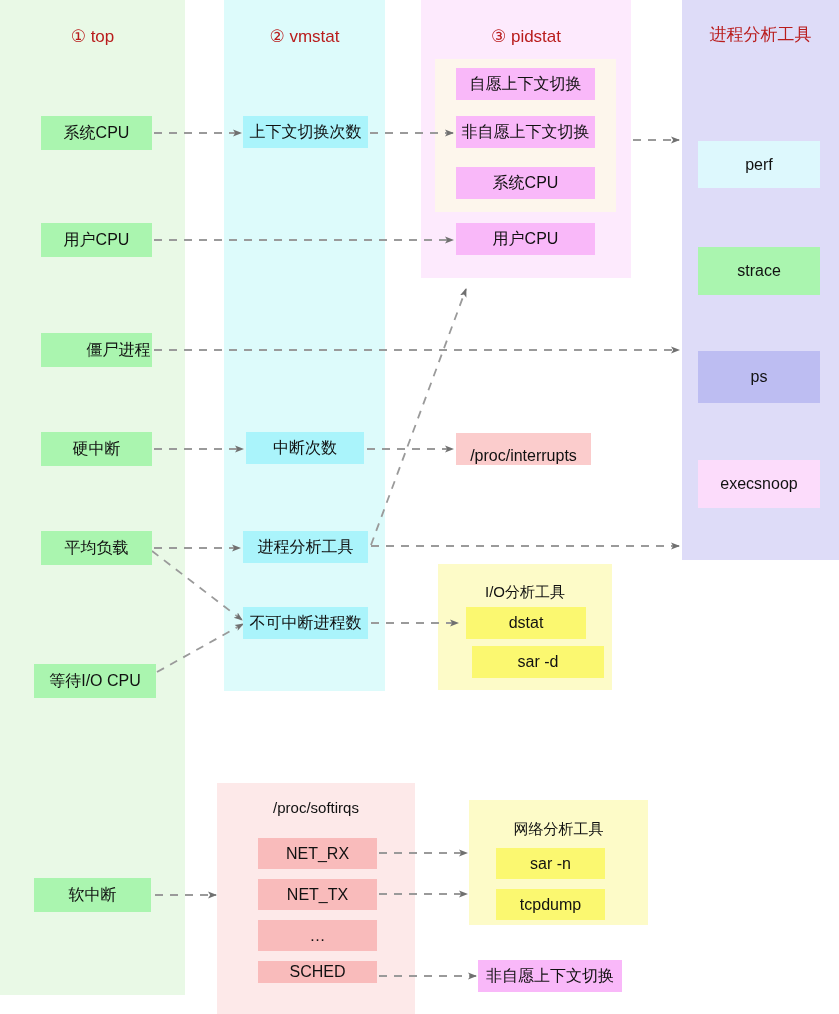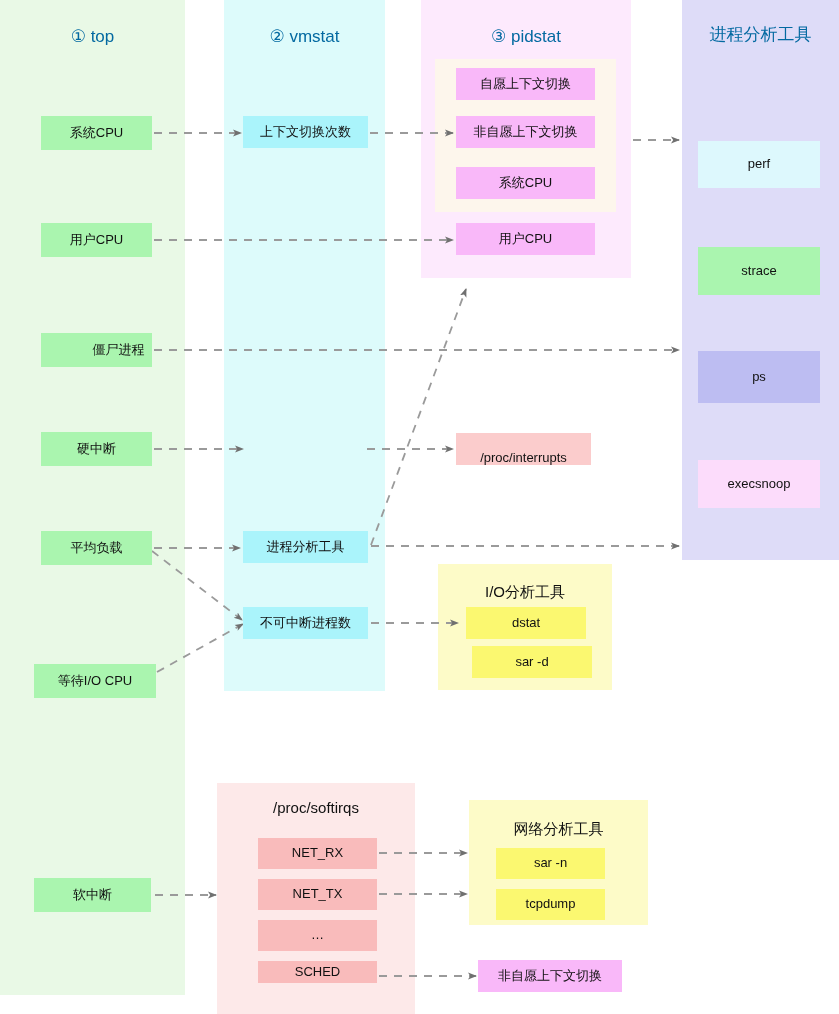--- a/index.html
+++ b/index.html
@@ -21,30 +21,30 @@
   }
   .col {
     position: absolute;
     box-sizing: border-box;
   }
   .col-title {
     position: absolute;
     width: 100%;
     text-align: center;
     font-size: 17px;
-    color: #0369a1;
+    color: #b91c1c;
     line-height: 1;
   }
   .node {
     position: absolute;
     box-sizing: border-box;
     display: flex;
     align-items: center;
     justify-content: center;
-    font-size: 13px;
+    font-size: 16px;
     color: #111111;
     text-align: center;
     line-height: 1.1;
     white-space: nowrap;
   }
   .grp {
     position: absolute;
     box-sizing: border-box;
   }
   .grp-title {
@@ -160,20 +160,23 @@
   <div class="node" style="left:34px;top:664px;width:122px;height:34px;background:#aaf5af;">
     <span>等待I/O CPU</span>
   </div>
   <div class="node" style="left:34px;top:878px;width:117px;height:34px;background:#aaf5af;">
     <span>软中断</span>
   </div>
 
   <div class="node" style="left:243px;top:116px;width:125px;height:32px;background:#aaf4fb;">
     <span>上下文切换次数</span>
   </div>
+  <div class="node" style="left:246px;top:432px;width:118px;height:32px;background:#aaf4fb;">
+    <span>中断次数</span>
+  </div>
   <div class="node" style="left:243px;top:531px;width:125px;height:32px;background:#aaf4fb;">
     <span>进程分析工具</span>
   </div>
   <div class="node" style="left:243px;top:607px;width:125px;height:32px;background:#aaf4fb;">
     <span>不可中断进程数</span>
   </div>
 
   <div class="node" style="left:456px;top:68px;width:139px;height:32px;background:#f9b8f9;">
     <span>自愿上下文切换</span>
   </div>
@@ -203,21 +206,21 @@
   <div class="node" style="left:456px;top:433px;width:135px;height:32px;background:#fbcccc;align-items:flex-end;">
     <span>/proc/interrupts</span>
   </div>
   <div class="node" style="left:478px;top:960px;width:144px;height:32px;background:#f9b8f9;">
     <span>非自愿上下文切换</span>
   </div>
 
   <div class="node" style="left:466px;top:607px;width:120px;height:32px;background:#fbf870;">
     <span>dstat</span>
   </div>
-  <div class="node" style="left:472px;top:646px;width:120px;height:32px;background:#fbf870;">
+  <div class="node" style="left:472px;top:646px;width:132px;height:32px;background:#fbf870;">
     <span>sar -d</span>
   </div>
 
   <div class="node" style="left:258px;top:838px;width:119px;height:31px;background:#f9bbbb;">
     <span>NET_RX</span>
   </div>
   <div class="node" style="left:258px;top:879px;width:119px;height:31px;background:#f9bbbb;">
     <span>NET_TX</span>
   </div>
   <div class="node" style="left:258px;top:920px;width:119px;height:31px;background:#f9bbbb;">

